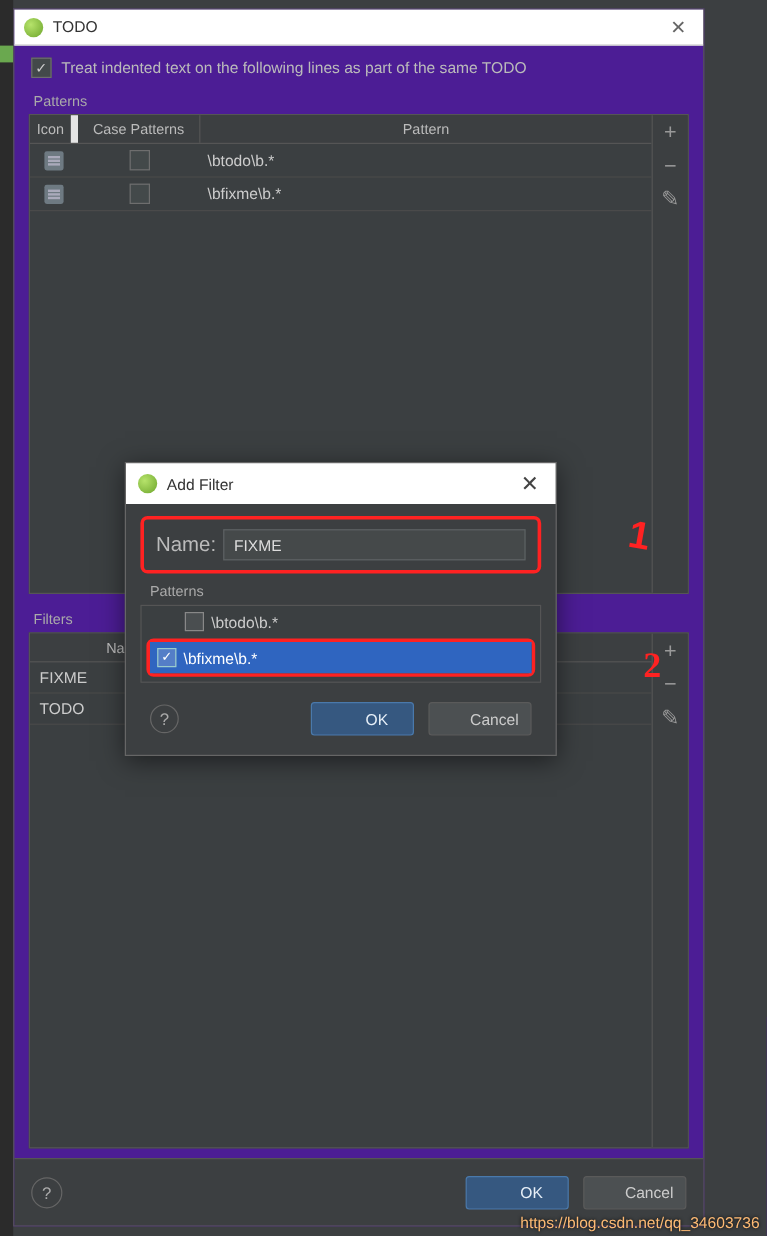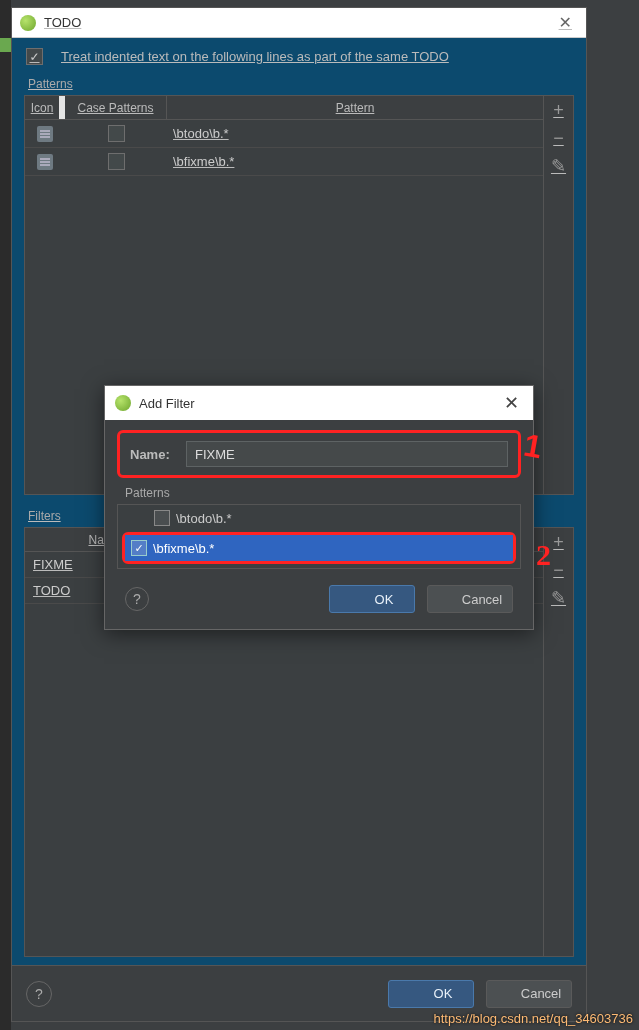--- a/index.html
+++ b/index.html
@@ -1,27 +1,27 @@
 <!DOCTYPE html>
 <html><head>
 <meta charset="utf-8">
 <style>
 * { box-sizing: border-box; margin: 0; padding: 0; font-family: "Segoe UI", Arial, sans-serif; }
 body { background: #3c3f41; width: 639px; height: 1030px; overflow: hidden; position: relative; color: #bbbbbb; font-size: 13px; }
 
 
-.main-dialog { position: absolute; left: 11px; top: 7px; width: 576px; height: 1015px; background: #0c4a6e; border: 1px solid #555; text-decoration: underline; }
+.main-dialog { position: absolute; left: 11px; top: 7px; width: 576px; height: 1015px; background: #4c1d95; border: 1px solid #555; }
 .titlebar { height: 30px; background: #fff; display: flex; align-items: center; padding: 0 8px; border-bottom: 1px solid #ccc; }
 .titlebar .app-icon { width: 16px; height: 16px; border-radius: 50%; background: radial-gradient(circle at 35% 35%, #b6e36b, #6da52c); margin-right: 8px; }
 .titlebar .title { color: #333; font-size: 13px; flex: 1; }
 .titlebar .close { color: #666; font-size: 16px; padding: 0 6px; cursor: pointer; }
 
 .main-body { padding: 10px 12px 0 12px; }
 
-.checkbox-row { display: flex; align-items: center; gap: 18px; margin-bottom: 12px; padding-left: 2px; }
+.checkbox-row { display: flex; align-items: center; gap: 8px; margin-bottom: 12px; padding-left: 2px; }
 .chk { width: 17px; height: 17px; border: 1px solid #6e6e6e; background: #43494a; display: flex; align-items: center; justify-content: center; cursor: pointer; }
 .chk.checked::after { content: "✓"; color: #ccc; font-size: 12px; line-height: 1; }
 .chk-label { color: #bbb; font-size: 13px; }
 
 .section-label { color: #aaa; font-size: 12px; margin: 6px 0 4px 4px; }
 
 
 .patterns-wrap { display: flex; border: 1px solid #555; background: #3b3f41; height: 400px; }
 .patterns-table { flex: 1; }
 .pt-header { display: flex; background: #3c3f41; border-bottom: 1px solid #555; height: 24px; align-items: center; }
@@ -51,29 +51,29 @@
 .ft-c-pat  { flex:1; padding-left:6px; color:#ccc; font-size:13px; }
 
 
 .bottom-bar { position:absolute; left:0; right:0; bottom:0; height:56px; border-top:1px solid #555; display:flex; align-items:center; padding: 0 14px; gap:12px; background:#3c3f41; }
 .help-btn { width:26px; height:26px; border-radius:50%; border:1px solid #666; display:flex; align-items:center; justify-content:center; color:#aaa; font-size:14px; cursor:pointer; }
 .spacer { flex:1; }
 .btn { min-width:86px; height:28px; border:1px solid #5a5a5a; background:#4c5052; color:#ccc; font-size:13px; border-radius:3px; cursor:pointer; display:flex; align-items:center; justify-content:center;padding-left:24px; }
 .btn.primary { background:#365880; border-color:#4a79ab; color:#e8f0f8; }
 
 
-.modal { position:absolute; left:104px; top:385px; width:430px; background:#3c3f41; border:1px solid #666; box-shadow:0 4px 20px rgba(0,0,0,0.5); z-index:10; }
+.modal { position:absolute; left:104px; top:385px; width:360px; background:#3c3f41; border:1px solid #666; box-shadow:0 4px 20px rgba(0,0,0,0.5); z-index:10; }
 .modal-title { height:34px; background:#fff; display:flex; align-items:center; padding:0 10px; }
 .modal-title .app-icon { width:16px; height:16px; border-radius:50%; background:radial-gradient(circle at 35% 35%, #b6e36b, #6da52c); margin-right:8px; }
 .modal-title .mt-text { color:#333; font-size:13px; flex:1; }
 .modal-title .mt-close { color:#444; font-size:18px; padding:0 4px; cursor:pointer; }
 
 .modal-body { padding: 10px 12px 12px 12px; }
 .name-group { border: 3px solid #ff2222; border-radius:6px; padding: 8px 10px; display:flex; align-items:center; gap:10px; margin-bottom:8px; }
-.name-label { color:#bbb; font-size:13px; width:46px;font-weight:bold; }
+.name-label { color:#bbb; font-size:17px; width:46px; }
 .name-input { flex:1; height:26px; background:#45494a; border:1px solid #5e6364; color:#ddd; padding:0 8px; font-size:13px; }
 
 .modal .section-label { margin-left: 8px; margin-top: 6px; margin-bottom: 4px; }
 
 .modal-patterns { border:1px solid #555; background:#3b3f41; }
 .mp-row { display:flex; align-items:center; height:26px; padding:0 6px; gap:6px; }
 .mp-row.plain { color:#ccc; }
 
 .mp-hl-wrap { border:3px solid #ff2222; border-radius:6px; margin:1px 4px 4px 4px; }
 .mp-row.selected { background:#2f65c0; color:#fff; height:26px; padding:0 6px; display:flex; align-items:center; gap:6px; }

